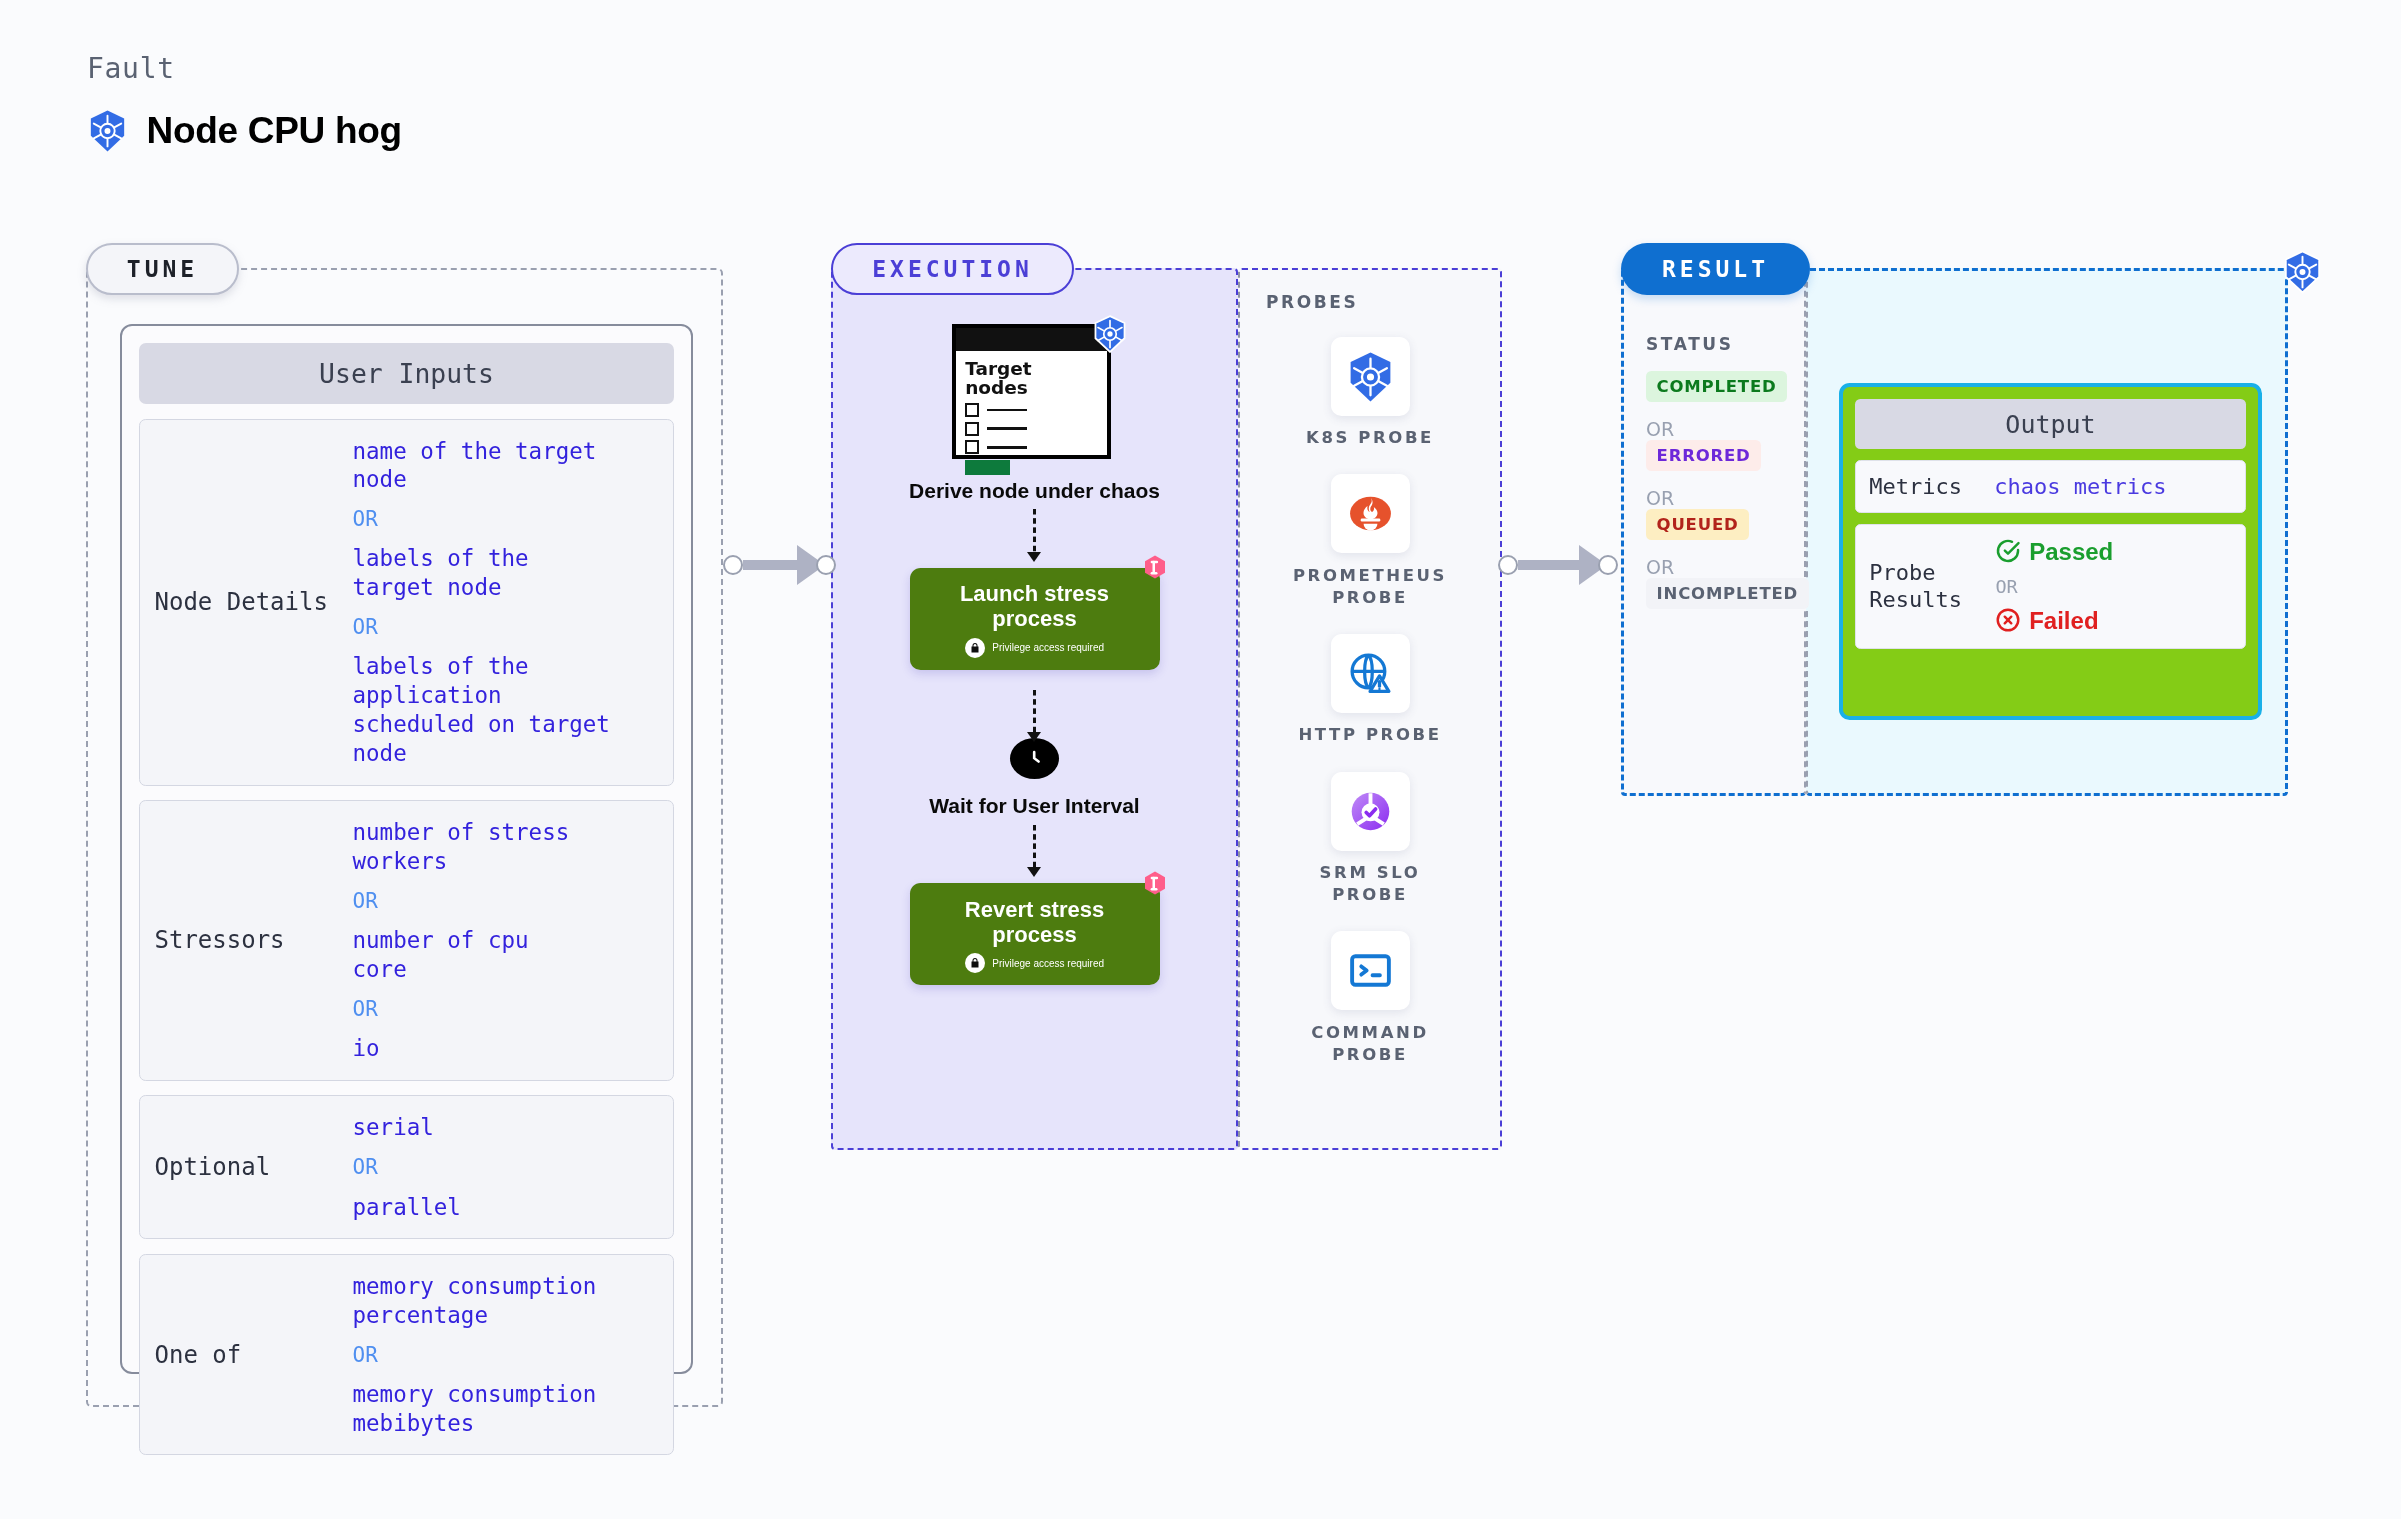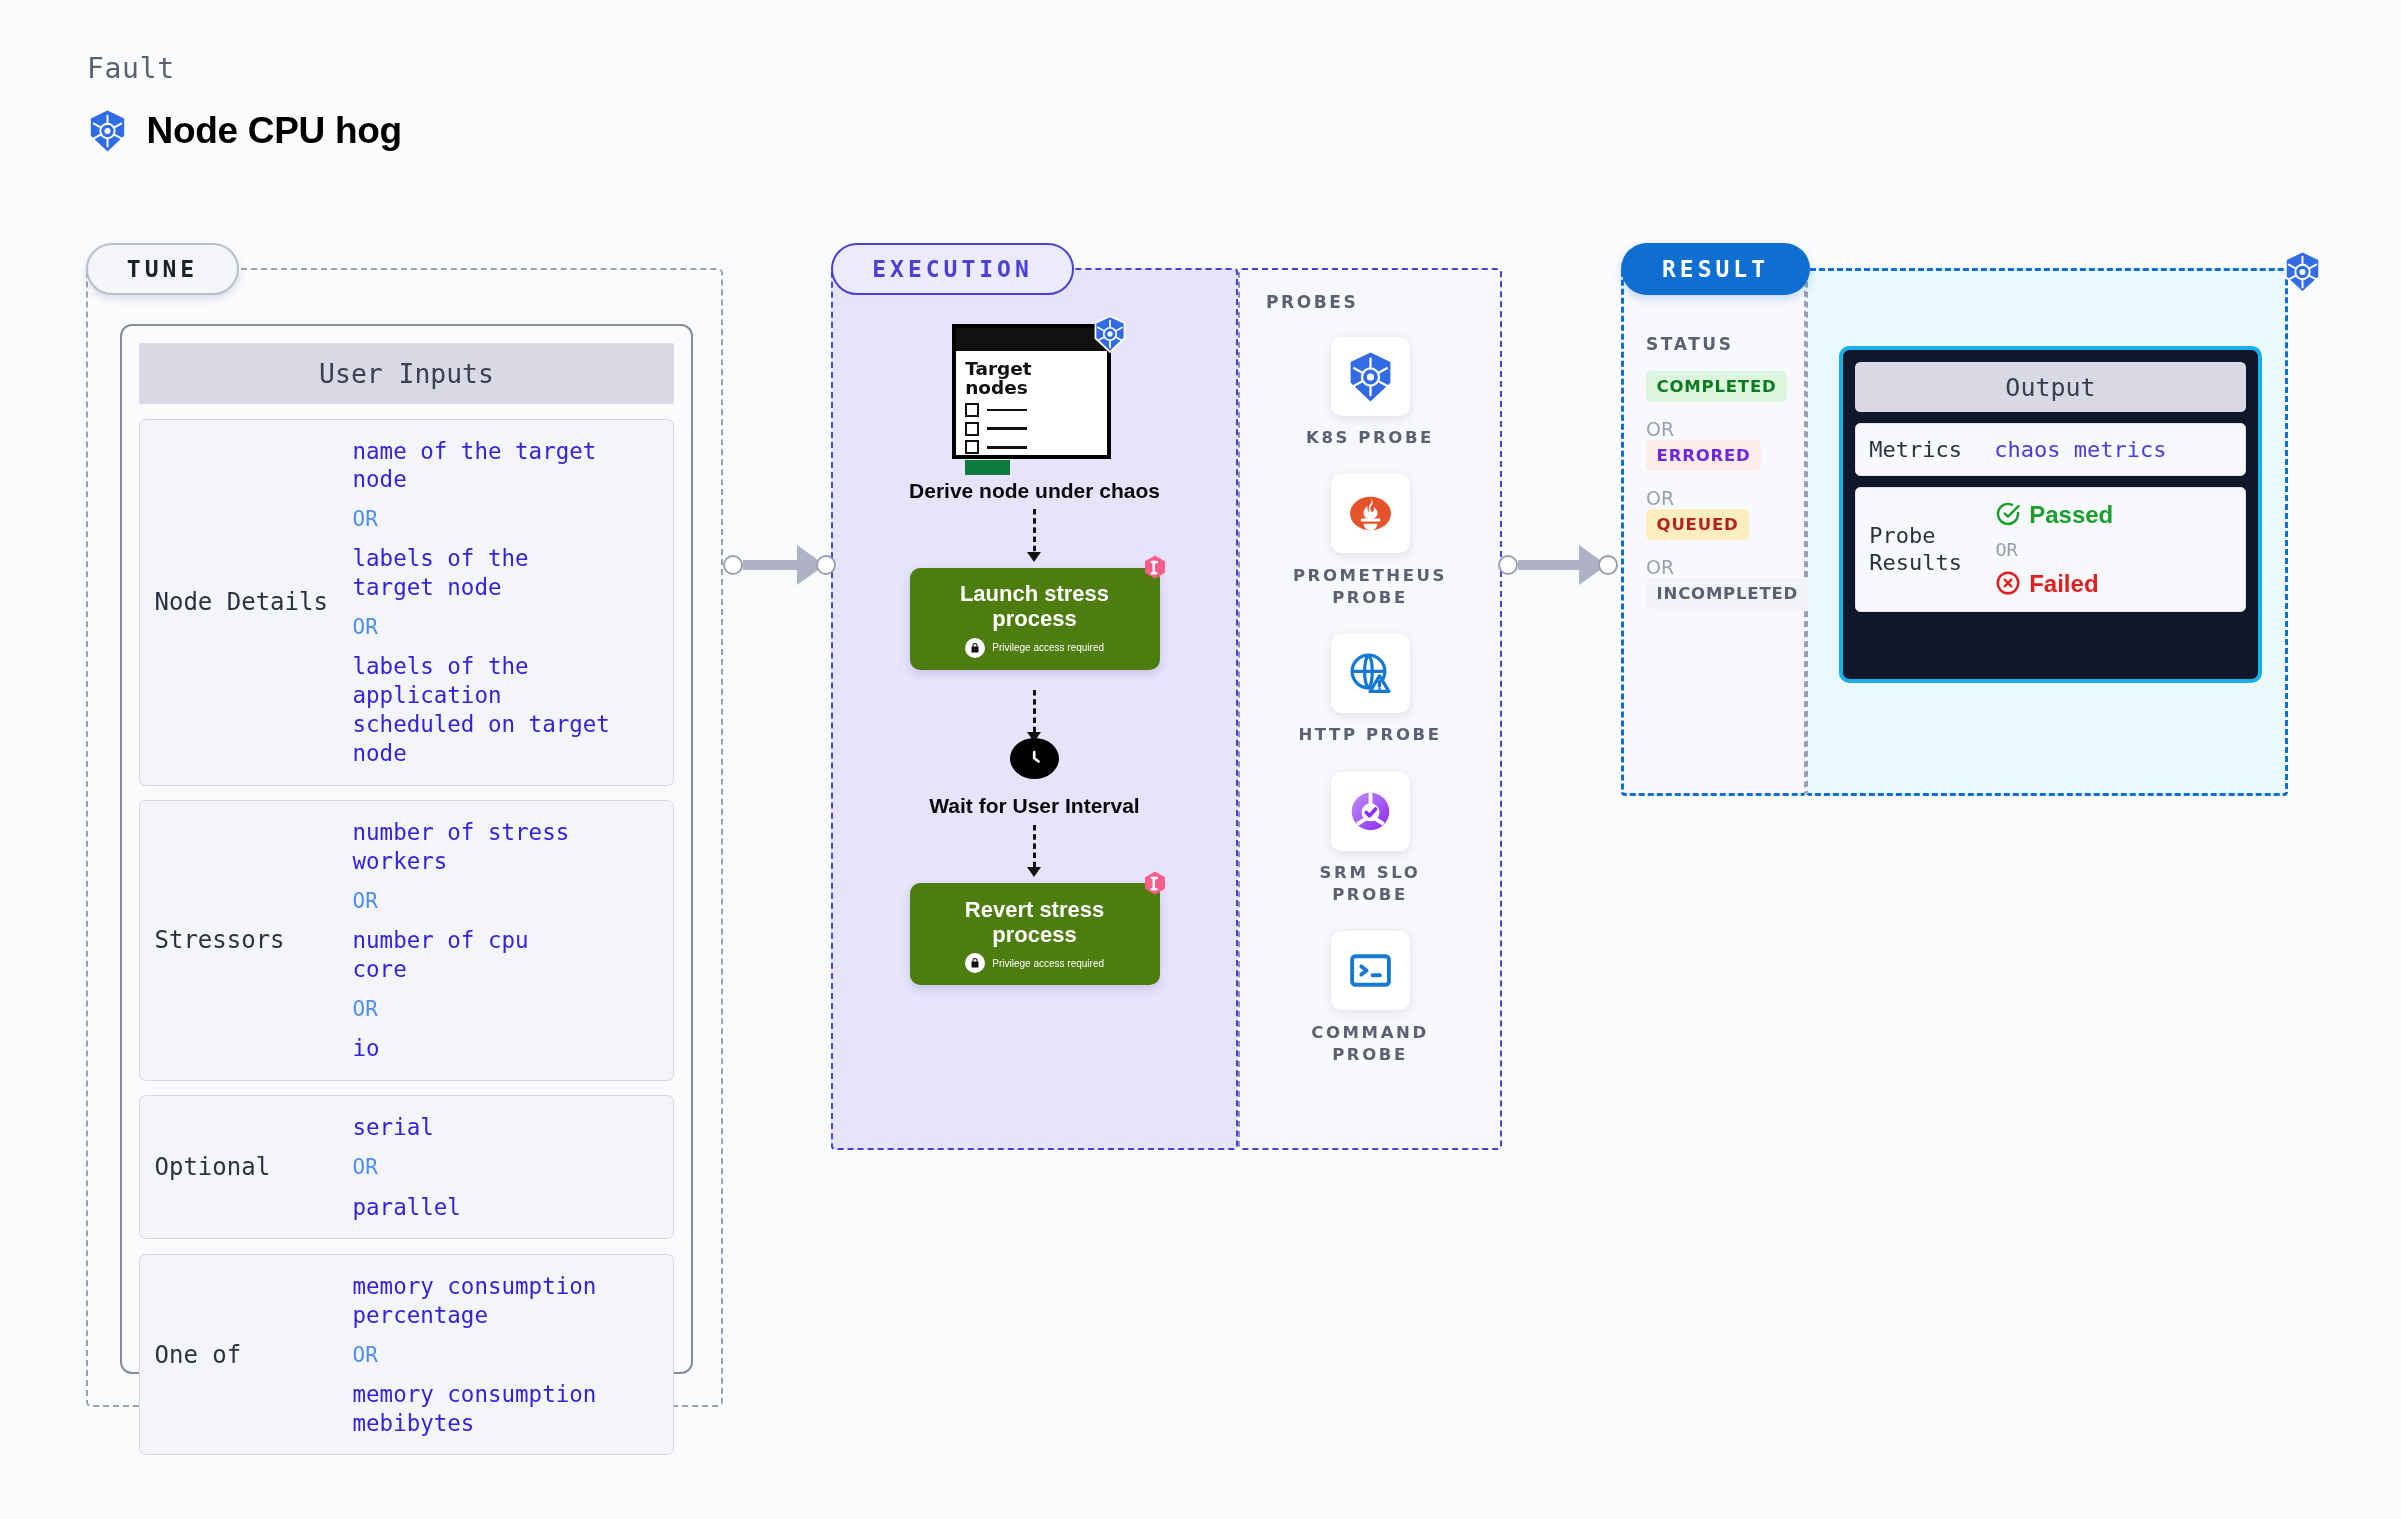--- a/index.html
+++ b/index.html
@@ -81,21 +81,21 @@
     border-radius: 4px; background: #eaf9fe;
   }
 
   
   .tune-card {
     position: absolute; left: 120px; top: 324px; width: 573px; height: 1050px;
     background: #fbfbfd; border: 2.6px solid #868c9c; border-radius: 12px;
     padding: 17px 17px;
   }
   .card-head {
-    height: 61px; background: #d8d9e4; border-radius: 2px;
+    height: 61px; background: #d8d9e4; border-radius: 7px;
     display: flex; align-items: center; justify-content: center;
     font-family: "DejaVu Sans Mono", monospace;
     font-size: 26.4px; color: #3a4050; font-weight: normal;
   }
   .input-block {
     margin-top: 14.5px; background: #f4f5f9; border: 1.3px solid #d4d7e2;
     border-radius: 6.6px; display: flex; align-items: center;
     padding: 17px 14.5px;
   }
   .ib-label {
@@ -223,22 +223,22 @@
   .chip-queued    { background: #fdeec2; color: #b2231b; }
   .chip-incomplete{ background: #f2f3f7; color: #5a6272; }
   .status-or {
     margin-top: 16px;
     font-family: "DejaVu Sans", sans-serif;
     font-size: 19px; color: #98a0b0;
   }
 
   
   .output-card {
-    position: absolute; left: 1839px; top: 346px; width: 423px; height: 337px;
-    background: #0f172a; border: 4px solid #19b0e8; border-radius: 10.6px;
+    position: absolute; left: 1839px; top: 383px; width: 423px; height: 337px;
+    background: #84cc16; border: 4px solid #19b0e8; border-radius: 10.6px;
     padding: 12px;
   }
   .out-head {
     height: 50px; background: #d8d9e4; border-radius: 5.3px;
     display: flex; align-items: center; justify-content: center;
     font-family: "DejaVu Sans Mono", monospace;
     font-size: 25px; color: #3a4050;
   }
   .out-row {
     margin-top: 10.6px; background: #f8f9fc; border: 1.3px solid #dfe2ea;

